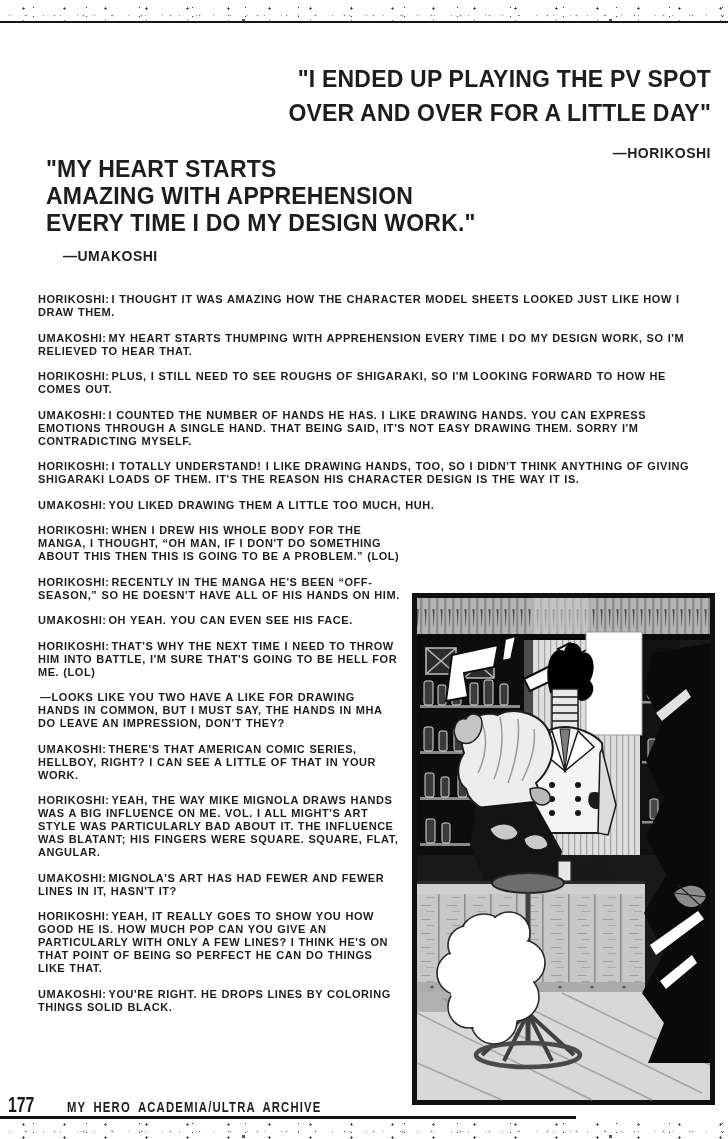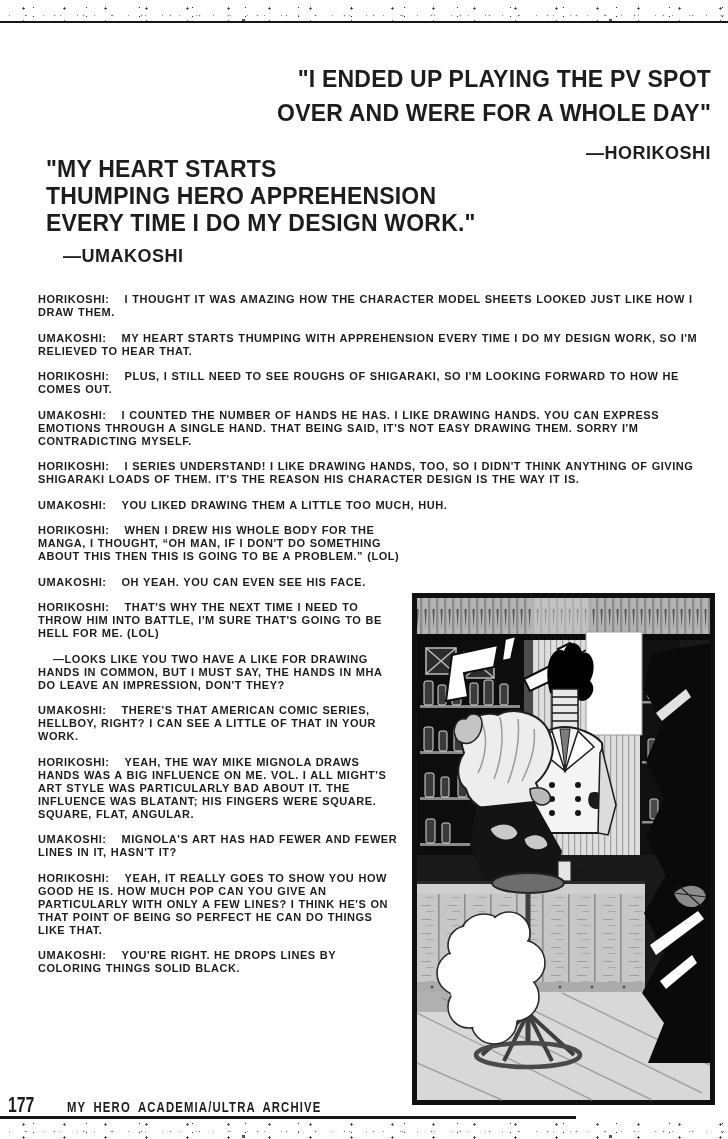--- a/index.html
+++ b/index.html
@@ -20,30 +20,30 @@
     background-size:41px 13px,29px 17px,53px 9px,17px 21px,367px 23px;
     background-position:3px 2px,11px 7px,7px 12px,1px 5px,60px 9px;
   }
   .speckle.top{top:0;height:21px;border-bottom:2.5px solid #161616;}
   .speckle.bottom{top:1116px;height:23px;}
   
   .quote{position:absolute;font-weight:bold;letter-spacing:.2px;}
   .quote .qline{white-space:nowrap;}
   .quote-1{top:62px;right:17px;text-align:right;font-size:23px;line-height:34px;}
   .quote-2{top:156px;left:46px;text-align:left;font-size:23px;line-height:27px;}
-  .attribution{font-size:18px;margin-top:6px;letter-spacing:.5px;}
+  .attribution{font-size:14px;margin-top:6px;letter-spacing:.5px;}
   .quote-2 .attribution{margin-left:17px;}
   
   .body-text{
     position:absolute;left:38px;top:293px;width:666px;
     font-size:11px;line-height:13px;font-weight:bold;
     letter-spacing:.55px;word-spacing:.5px;text-align:left;
   }
   .body-text p{margin:0 0 12.5px 0;}
-  .body-text b{margin-right:15px;text-align:center;}
+  .body-text b{margin-right:2px;text-align:center;}
   .img-spacer{float:right;width:290px;height:556px;margin-top:13px;margin-left:14px;}
   
   .illustration{position:absolute;left:412px;top:593px;width:303px;height:512px;}
   
   .footer{
     position:absolute;left:0;top:1089px;width:576px;height:27px;
     border-bottom:3px solid #161616;display:flex;align-items:flex-end;
   }
   .page-number{
     font-size:22px;font-weight:bold;margin-left:8px;
@@ -56,39 +56,40 @@
 </style>
 </head>
 <body>
 
 <div class="page">
 
   <div class="speckle top"></div>
 
   <div class="quote quote-1">
     <div class="qline">"I ENDED UP PLAYING THE PV SPOT</div>
-    <div class="qline">OVER AND WERE FOR A WHOLE DAY"</div>
+    <div class="qline">OVER AND OVER FOR A LITTLE DAY"</div>
     <div class="attribution">—HORIKOSHI</div>
   </div>
 
   <div class="quote quote-2">
     <div class="qline">"MY HEART STARTS</div>
-    <div class="qline">THUMPING HERO APPREHENSION</div>
+    <div class="qline">AMAZING WITH APPREHENSION</div>
     <div class="qline">EVERY TIME I DO MY DESIGN WORK."</div>
     <div class="attribution">—UMAKOSHI</div>
   </div>
 
   <div class="body-text">
     <p><b>HORIKOSHI:</b><span>I THOUGHT IT WAS AMAZING HOW THE CHARACTER MODEL SHEETS LOOKED JUST LIKE HOW I DRAW THEM.</span></p>
     <p><b>UMAKOSHI:</b><span>MY HEART STARTS THUMPING WITH APPREHENSION EVERY TIME I DO MY DESIGN WORK, SO I'M RELIEVED TO HEAR THAT.</span></p>
     <p><b>HORIKOSHI:</b><span>PLUS, I STILL NEED TO SEE ROUGHS OF SHIGARAKI, SO I'M LOOKING FORWARD TO HOW HE COMES OUT.</span></p>
     <p><b>UMAKOSHI:</b><span>I COUNTED THE NUMBER OF HANDS HE HAS. I LIKE DRAWING HANDS. YOU CAN EXPRESS EMOTIONS THROUGH A SINGLE HAND. THAT BEING SAID, IT'S NOT EASY DRAWING THEM. SORRY I'M CONTRADICTING MYSELF.</span></p>
-    <p><b>HORIKOSHI:</b><span>I SERIES UNDERSTAND! I LIKE DRAWING HANDS, TOO, SO I DIDN'T THINK ANYTHING OF GIVING SHIGARAKI LOADS OF THEM. IT'S THE REASON HIS CHARACTER DESIGN IS THE WAY IT IS.</span></p>
+    <p><b>HORIKOSHI:</b><span>I TOTALLY UNDERSTAND! I LIKE DRAWING HANDS, TOO, SO I DIDN'T THINK ANYTHING OF GIVING SHIGARAKI LOADS OF THEM. IT'S THE REASON HIS CHARACTER DESIGN IS THE WAY IT IS.</span></p>
     <p><b>UMAKOSHI:</b><span>YOU LIKED DRAWING THEM A LITTLE TOO MUCH, HUH.</span></p>
     <p><span class="img-spacer"></span><b>HORIKOSHI:</b><span>WHEN I DREW HIS WHOLE BODY FOR THE MANGA, I THOUGHT, “OH MAN, IF I DON'T DO SOMETHING ABOUT THIS THEN THIS IS GOING TO BE A PROBLEM.” (LOL)</span></p>
+    <p><b>HORIKOSHI:</b><span>RECENTLY IN THE MANGA HE'S BEEN “OFF-SEASON,” SO HE DOESN'T HAVE ALL OF HIS HANDS ON HIM.</span></p>
     <p><b>UMAKOSHI:</b><span>OH YEAH. YOU CAN EVEN SEE HIS FACE.</span></p>
     <p><b>HORIKOSHI:</b><span>THAT'S WHY THE NEXT TIME I NEED TO THROW HIM INTO BATTLE, I'M SURE THAT'S GOING TO BE HELL FOR ME. (LOL)</span></p>
     <p><b></b><span>—LOOKS LIKE YOU TWO HAVE A LIKE FOR DRAWING HANDS IN COMMON, BUT I MUST SAY, THE HANDS IN MHA DO LEAVE AN IMPRESSION, DON'T THEY?</span></p>
     <p><b>UMAKOSHI:</b><span>THERE'S THAT AMERICAN COMIC SERIES, HELLBOY, RIGHT? I CAN SEE A LITTLE OF THAT IN YOUR WORK.</span></p>
     <p><b>HORIKOSHI:</b><span>YEAH, THE WAY MIKE MIGNOLA DRAWS HANDS WAS A BIG INFLUENCE ON ME. VOL. I ALL MIGHT'S ART STYLE WAS PARTICULARLY BAD ABOUT IT. THE INFLUENCE WAS BLATANT; HIS FINGERS WERE SQUARE. SQUARE, FLAT, ANGULAR.</span></p>
     <p><b>UMAKOSHI:</b><span>MIGNOLA'S ART HAS HAD FEWER AND FEWER LINES IN IT, HASN'T IT?</span></p>
     <p><b>HORIKOSHI:</b><span>YEAH, IT REALLY GOES TO SHOW YOU HOW GOOD HE IS. HOW MUCH POP CAN YOU GIVE AN PARTICULARLY WITH ONLY A FEW LINES? I THINK HE'S ON THAT POINT OF BEING SO PERFECT HE CAN DO THINGS LIKE THAT.</span></p>
     <p><b>UMAKOSHI:</b><span>YOU'RE RIGHT. HE DROPS LINES BY COLORING THINGS SOLID BLACK.</span></p>
   </div>
 

